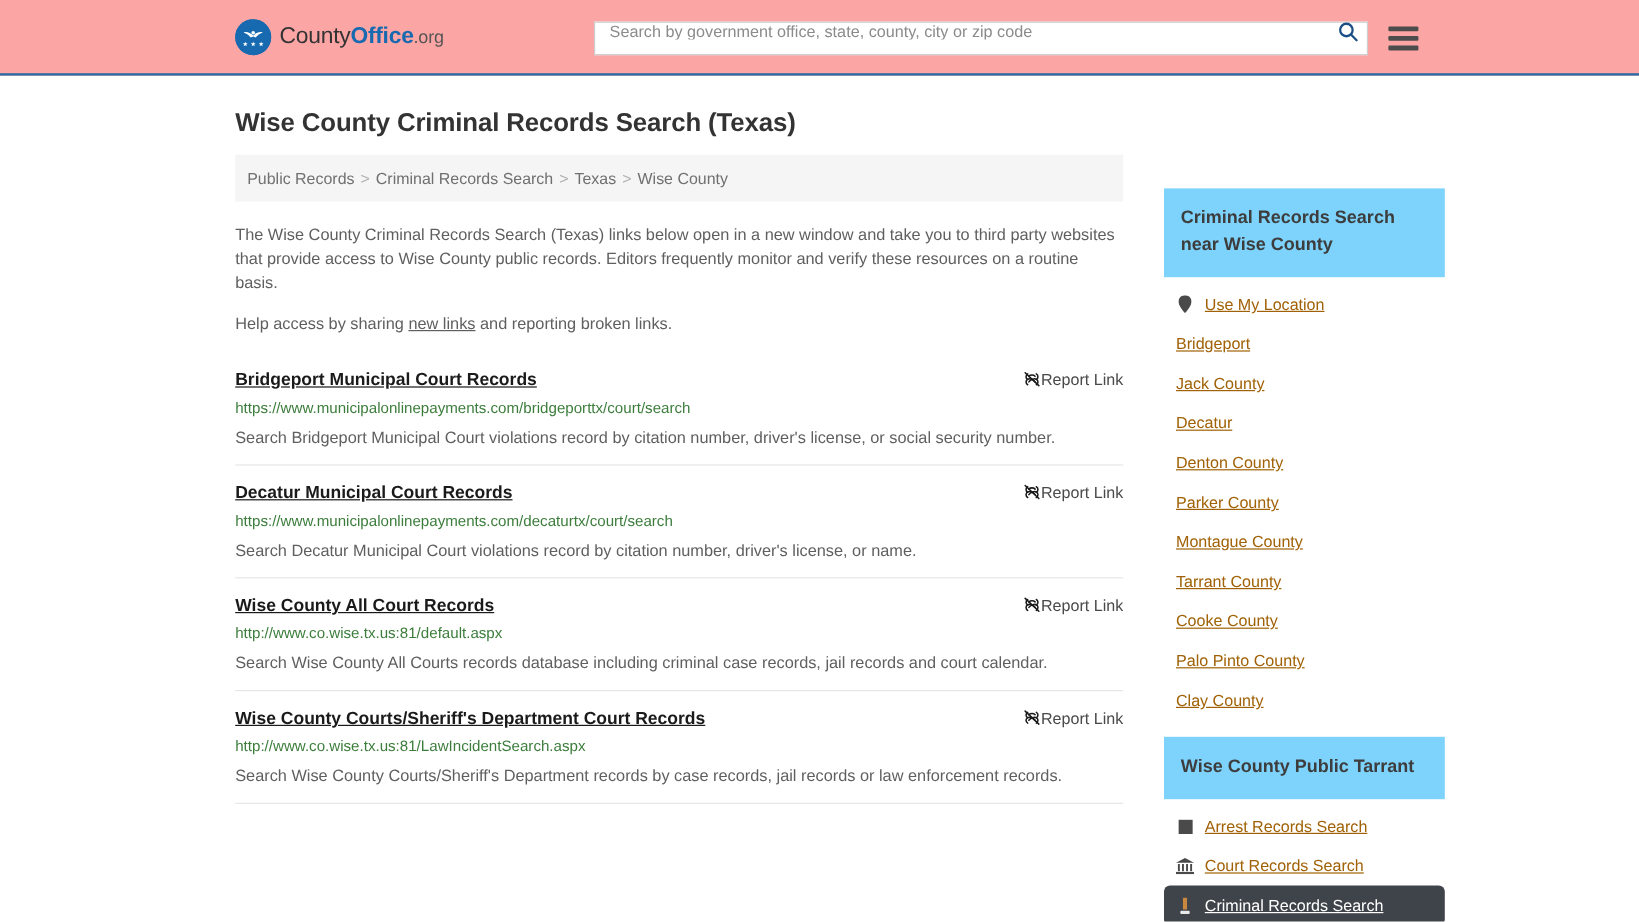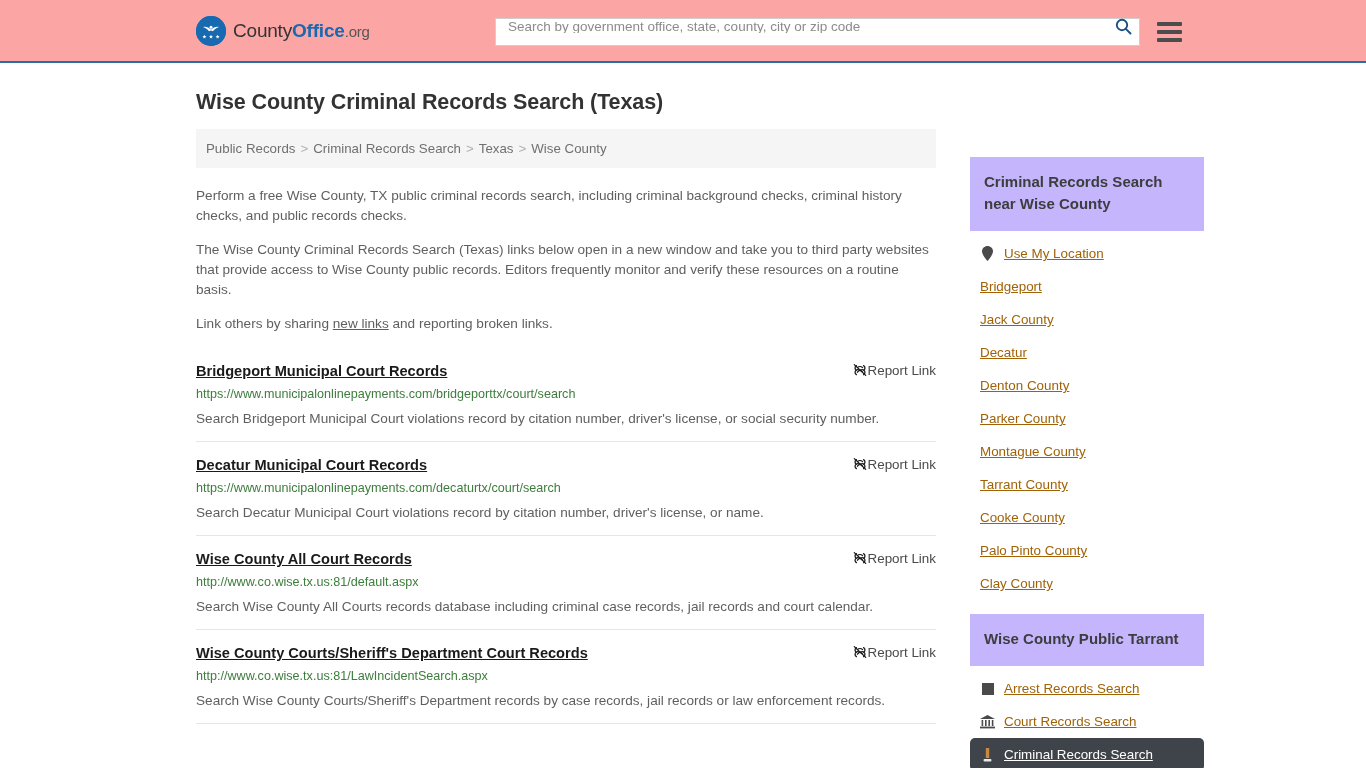--- a/index.html
+++ b/index.html
@@ -174,21 +174,21 @@
   }
   .result-desc {
     font-size: 13.6px;
     line-height: 21px;
     color: #5f5f5f;
     margin: 6px 0 0 0;
   }
 
   
   .side-panel-title {
-    background: #c4b5fd;
+    background: #7dd3fc;
     padding: 14px 14px 16px 14px;
     font-size: 15px;
     font-weight: bold;
     color: #3d3d3d;
     line-height: 22px;
   }
   .side-list { padding: 6px 0 0 0; margin: 0; list-style: none; }
   .side-list li {
     display: flex;
     align-items: center;
@@ -255,23 +255,22 @@
   <h1 class="page-title">Wise County Criminal Records Search (Texas)</h1>
 
   <div class="columns">
 
     <div class="main-col">
 
       <div class="breadcrumb">
         <a href="#">Public Records</a><span class="sep">&gt;</span><a href="#">Criminal Records Search</a><span class="sep">&gt;</span><a href="#">Texas</a><span class="sep">&gt;</span><a href="#">Wise County</a>
       </div>
 
-      <p class="intro">Perform a free Wise County, TX public criminal records search, including criminal background checks, criminal history checks, and public records checks.</p>
       <p class="intro">The Wise County Criminal Records Search (Texas) links below open in a new window and take you to third party websites that provide access to Wise County public records. Editors frequently monitor and verify these resources on a routine basis.</p>
-      <p class="intro"><span>Link others by sharing </span><a href="#">new links</a><span> and reporting broken links.</span></p>
+      <p class="intro"><span>Help access by sharing </span><a href="#">new links</a><span> and reporting broken links.</span></p>
 
       <div class="result">
         <div class="result-head">
           <a href="#" class="result-title">Bridgeport Municipal Court Records</a>
           <span class="report-link">
             <svg width="16" height="16" viewBox="0 0 16 16">
               <path d="M2.3 2.6 L13.7 13.4" stroke="#1a1a1a" stroke-width="1.3" fill="none" stroke-linecap="round"></path>
               <path d="M4.4 12.6 C2.6 11.6 2.6 9 4.4 8 C6.2 7 9.4 8.4 10.6 10.2" stroke="#1a1a1a" stroke-width="1.3" fill="none" stroke-linecap="round"></path>
               <path d="M11.6 12.6 C13.4 11.6 13.4 9 11.6 8 C9.8 7 6.6 8.4 5.4 10.2" stroke="#1a1a1a" stroke-width="1.3" fill="none" stroke-linecap="round"></path>
               <path d="M4.4 3.6 C2.6 4.6 2.6 7.2 4.4 8.2" stroke="#1a1a1a" stroke-width="1.3" fill="none" stroke-linecap="round"></path>

